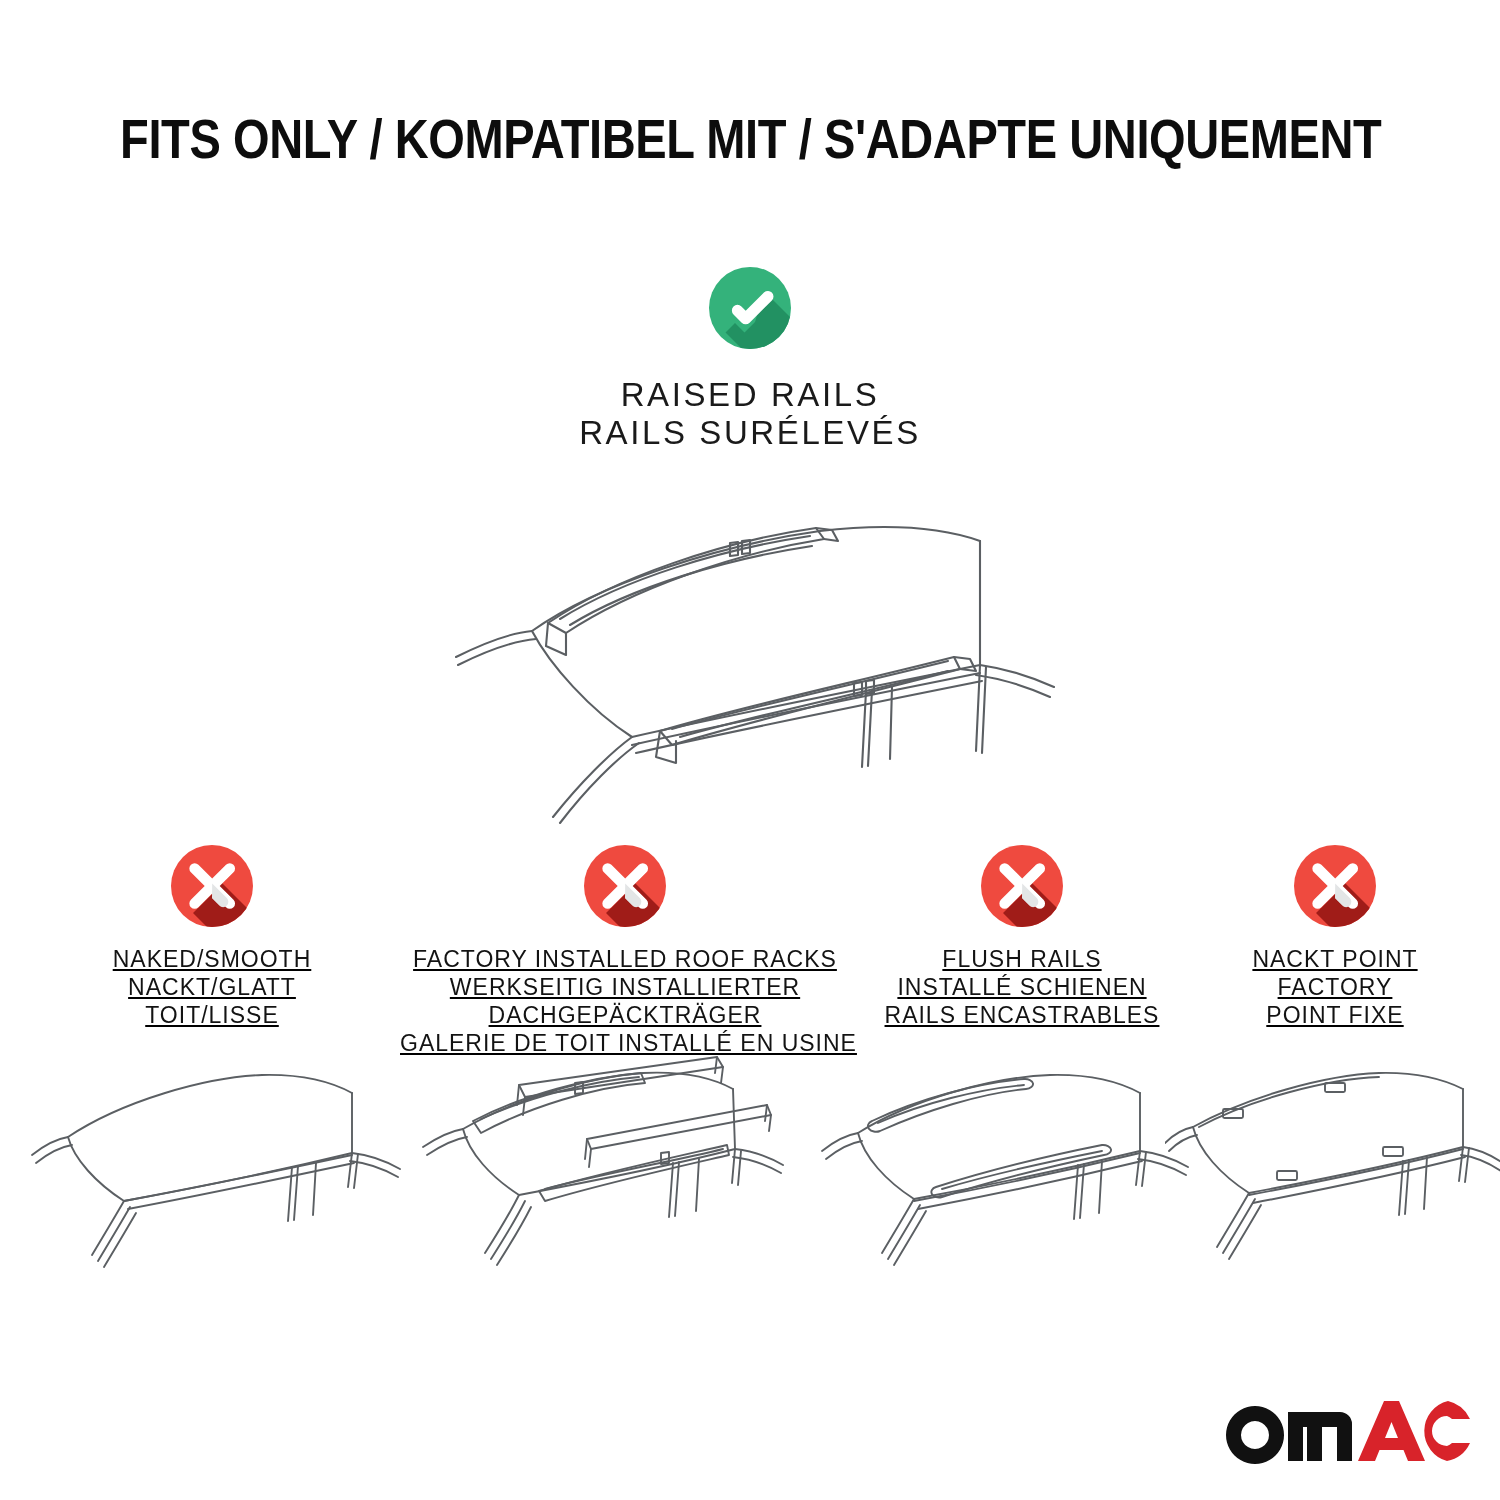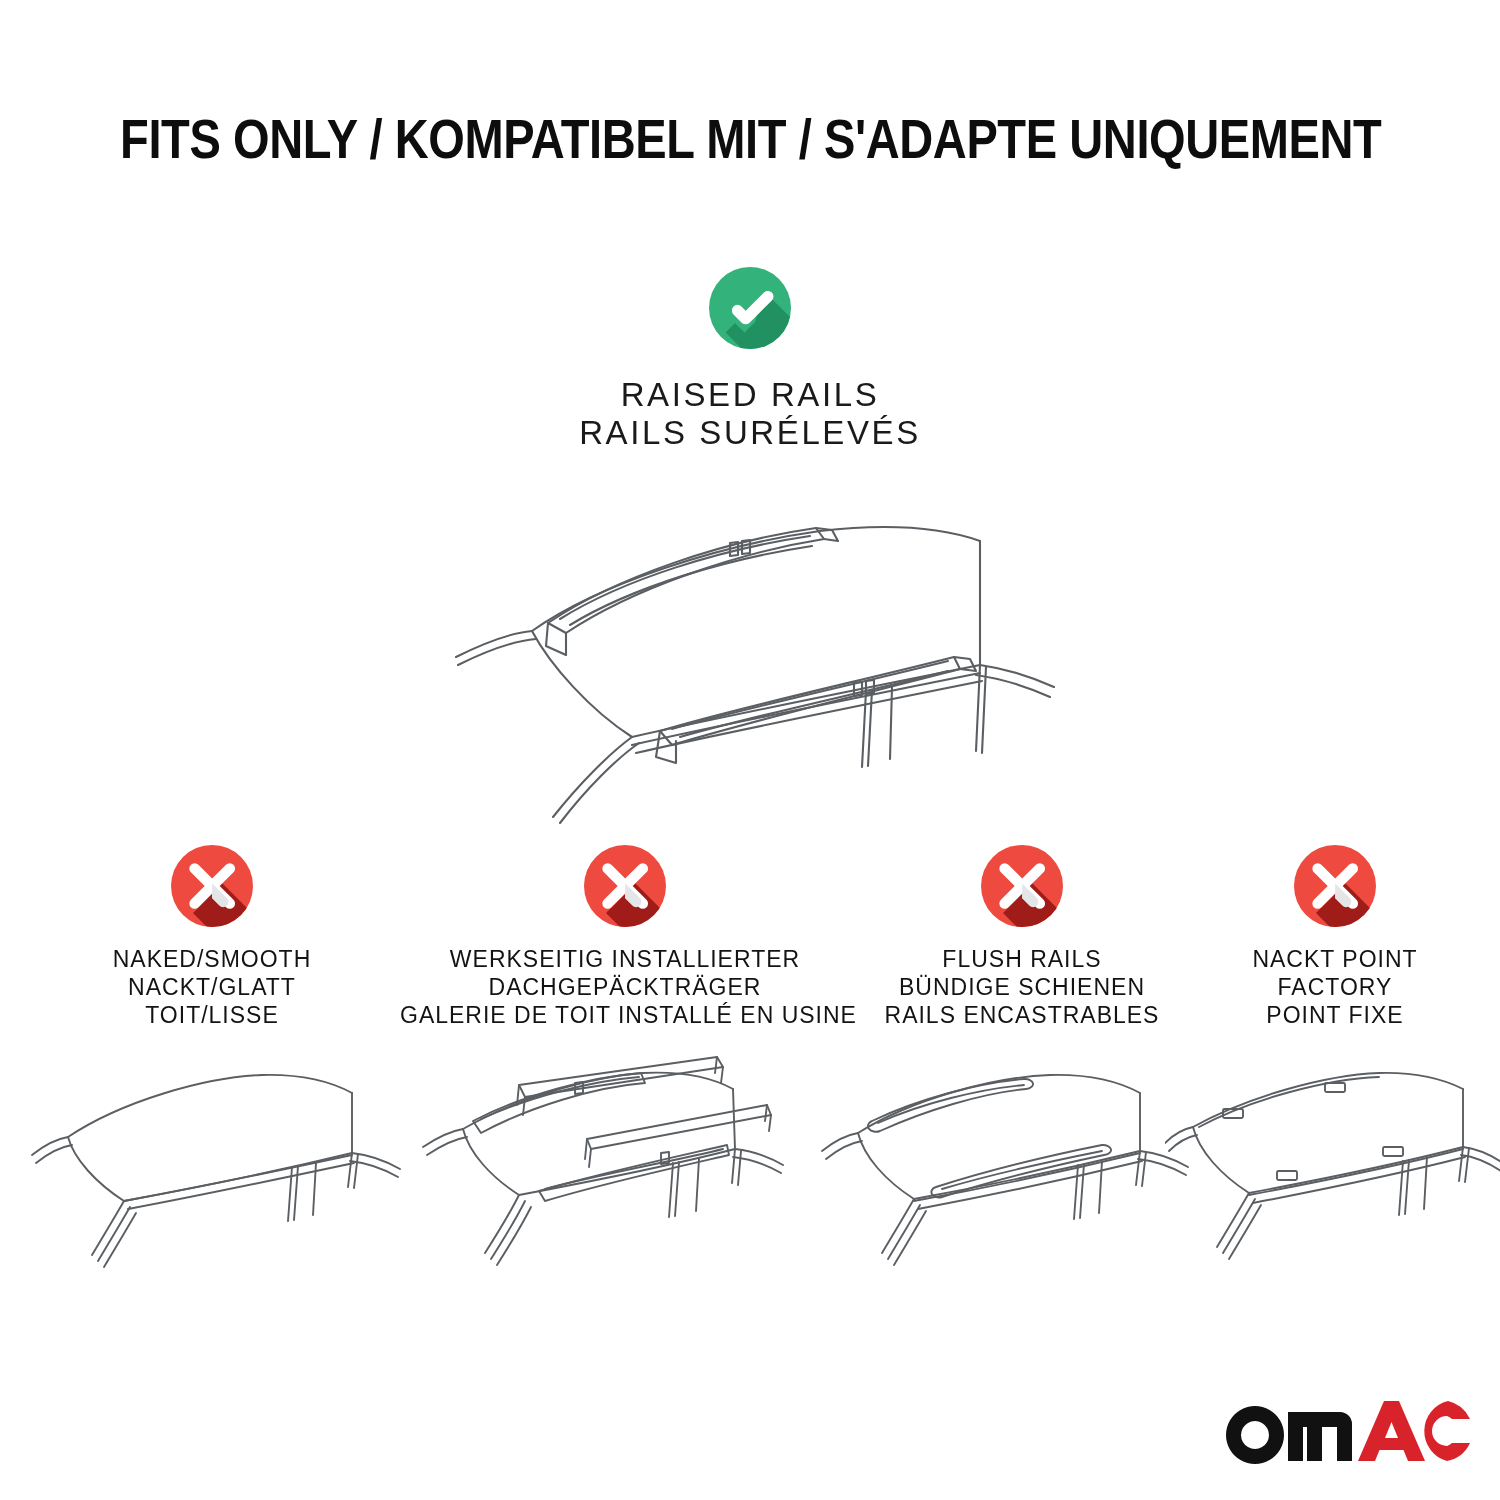--- a/index.html
+++ b/index.html
@@ -88,20 +88,21 @@
     position: absolute;
     top: 845px;
   }
   .col .badge-wrap {
     position: relative;
     height: 86px;
   }
   .col-caption {
     margin-top: 14px;
     text-align: center;
+    text-decoration: underline;
   }
   .col-caption .line {
     font-family: "Liberation Sans", sans-serif;
     font-weight: 400;
     font-size: 23px;
     line-height: 28px;
     letter-spacing: 1.0px;
     color: #131313;
     white-space: nowrap;
   }
@@ -229,39 +230,40 @@
   <div class="badge-wrap">
     <div class="badge badge-red">
       <svg viewBox="0 0 82 82" xmlns="http://www.w3.org/2000/svg" aria-hidden="true">
         <path d="M46 33 L82 69 L82 82 L36 82 L22 68 L33 57 L41 49 Z" fill="#a01c18"></path>
         <path d="M36.2 41 L22.4 27.2 a5.3 5.3 0 0 1 7.5 -7.5 L43.7 33.5 L57.5 19.7 a5.3 5.3 0 0 1 7.5 7.5 L51.2 41 L65 54.8 a5.3 5.3 0 0 1 -7.5 7.5 L43.7 48.5 L29.9 62.3 a5.3 5.3 0 0 1 -7.5 -7.5 Z" fill="#ffffff" transform="translate(-2.5,0)"></path>
         <path d="M41.2 38.5 L48.5 45.8 L55.8 53.1 a5.3 5.3 0 0 1 -7.5 7.5 L41 53.3 Z" fill="#e3e5e6"></path>
       </svg>
     </div>
   </div>
   <div class="col-caption">
+    <div class="line">FACTORY INSTALLED ROOF RACKS</div>
     <div class="line">WERKSEITIG INSTALLIERTER</div>
     <div class="line">DACHGEPÄCKTRÄGER</div>
     <div class="line">GALERIE DE TOIT INSTALLÉ EN USINE</div>
   </div>
 </div>
 
 <div class="col col-3">
   <div class="badge-wrap">
     <div class="badge badge-red">
       <svg viewBox="0 0 82 82" xmlns="http://www.w3.org/2000/svg" aria-hidden="true">
         <path d="M46 33 L82 69 L82 82 L36 82 L22 68 L33 57 L41 49 Z" fill="#a01c18"></path>
         <path d="M36.2 41 L22.4 27.2 a5.3 5.3 0 0 1 7.5 -7.5 L43.7 33.5 L57.5 19.7 a5.3 5.3 0 0 1 7.5 7.5 L51.2 41 L65 54.8 a5.3 5.3 0 0 1 -7.5 7.5 L43.7 48.5 L29.9 62.3 a5.3 5.3 0 0 1 -7.5 -7.5 Z" fill="#ffffff" transform="translate(-2.5,0)"></path>
         <path d="M41.2 38.5 L48.5 45.8 L55.8 53.1 a5.3 5.3 0 0 1 -7.5 7.5 L41 53.3 Z" fill="#e3e5e6"></path>
       </svg>
     </div>
   </div>
   <div class="col-caption">
     <div class="line">FLUSH RAILS</div>
-    <div class="line">BÜNDIGE SCHIENEN</div>
+    <div class="line">INSTALLÉ SCHIENEN</div>
     <div class="line">RAILS ENCASTRABLES</div>
   </div>
 </div>
 
 <div class="col col-4">
   <div class="badge-wrap">
     <div class="badge badge-red">
       <svg viewBox="0 0 82 82" xmlns="http://www.w3.org/2000/svg" aria-hidden="true">
         <path d="M46 33 L82 69 L82 82 L36 82 L22 68 L33 57 L41 49 Z" fill="#a01c18"></path>
         <path d="M36.2 41 L22.4 27.2 a5.3 5.3 0 0 1 7.5 -7.5 L43.7 33.5 L57.5 19.7 a5.3 5.3 0 0 1 7.5 7.5 L51.2 41 L65 54.8 a5.3 5.3 0 0 1 -7.5 7.5 L43.7 48.5 L29.9 62.3 a5.3 5.3 0 0 1 -7.5 -7.5 Z" fill="#ffffff" transform="translate(-2.5,0)"></path>

